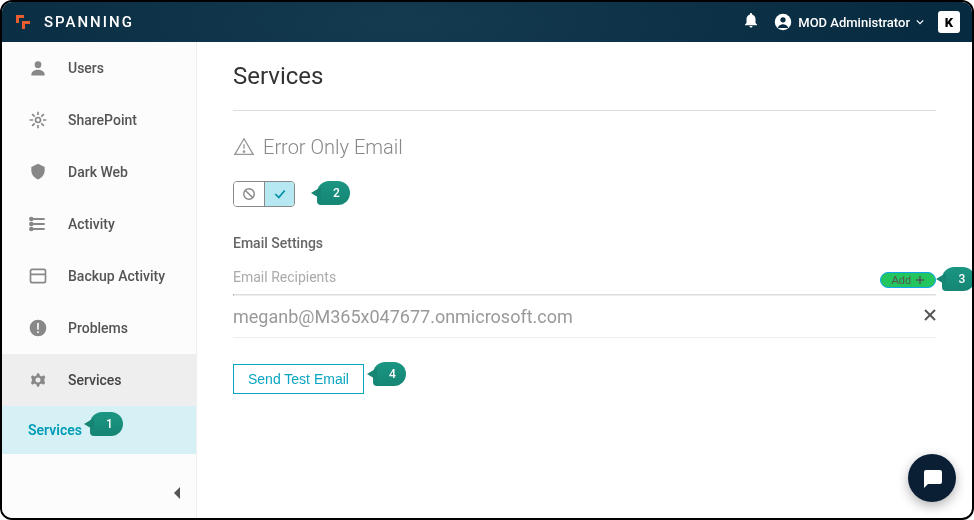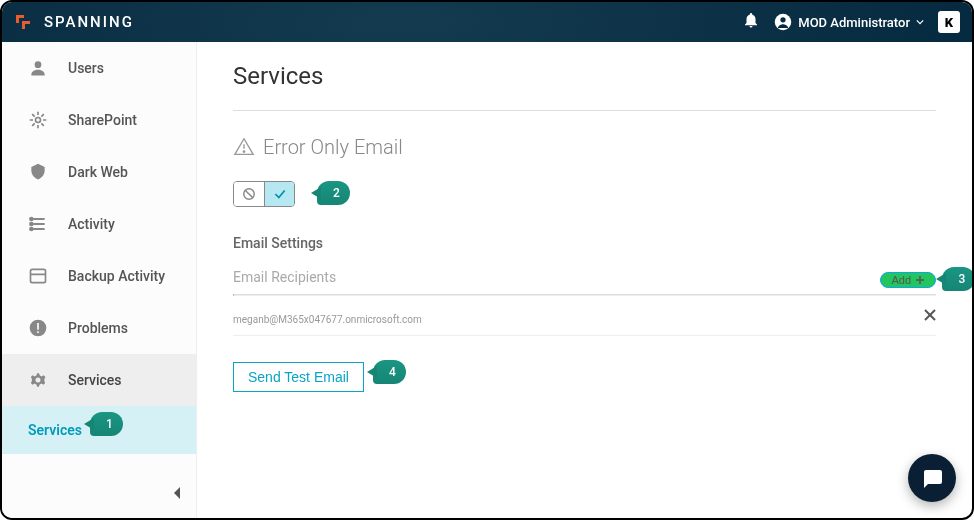--- a/index.html
+++ b/index.html
@@ -37,21 +37,21 @@
     .toggle-btn.off { background: #fff; color: #888; }
     .toggle-btn.on { background: #b5e8f0; color: #0490aa; border-left: 1px solid #888; }
     
     .subheading { font-size: 14px; color: #666; margin-bottom: 18px; font-weight: 500; }
     
     .recipients-row { display: flex; justify-content: space-between; align-items: flex-start; margin-bottom: 6px; }
     .recipients-label { color: #aaa; font-size: 14px; }
     .add-btn { display: inline-flex; align-items: center; gap: 4px; border: 1px solid #0ea5e9; border-radius: 10px; padding: 1px 10px; font-size: 11px; color: #555; background: #22c55e; cursor: pointer; }
     .recipient-line { border-top: 1px solid #ddd; }
     
-    .recipient-item { display: flex; justify-content: space-between; align-items: flex-end; padding: 10px 0; border-bottom: 1px solid #eee; color: #999; font-size: 10px; }
+    .recipient-item { display: flex; justify-content: space-between; align-items: flex-start; padding: 10px 0; border-bottom: 1px solid #eee; color: #999; font-size: 18px; }
     .recipient-remove { color: #555; cursor: pointer; font-size: 16px; }
     
     .send-test-btn { margin-top: 26px; border: 1px solid #0aa5c2; color: #0aa5c2; background: #fff; padding: 6px 14px; font-size: 14px; border-radius: 0; cursor: pointer; }
     
     
     .badge { position: absolute; z-index: 50; background: linear-gradient(to bottom, #1a9683, #168574); color: #fff; font-size: 12px; font-weight: 500; height: 24px; padding: 0 10px 0 16px; display: flex; align-items: center; border-radius: 12px 12px 12px 4px; }
     .badge::before { content: ""; position: absolute; left: -6px; top: 50%; transform: translateY(-50%); width: 0; height: 0; border-top: 6px solid transparent; border-bottom: 6px solid transparent; border-right: 10px solid #168574; }
     
     
     .chat-bubble { position: absolute; bottom: 16px; right: 16px; width: 48px; height: 48px; background: #0a1f33; border-radius: 50%; display: flex; align-items: center; justify-content: center; cursor: pointer; box-shadow: 0 4px 12px rgba(0,0,0,0.3); }

